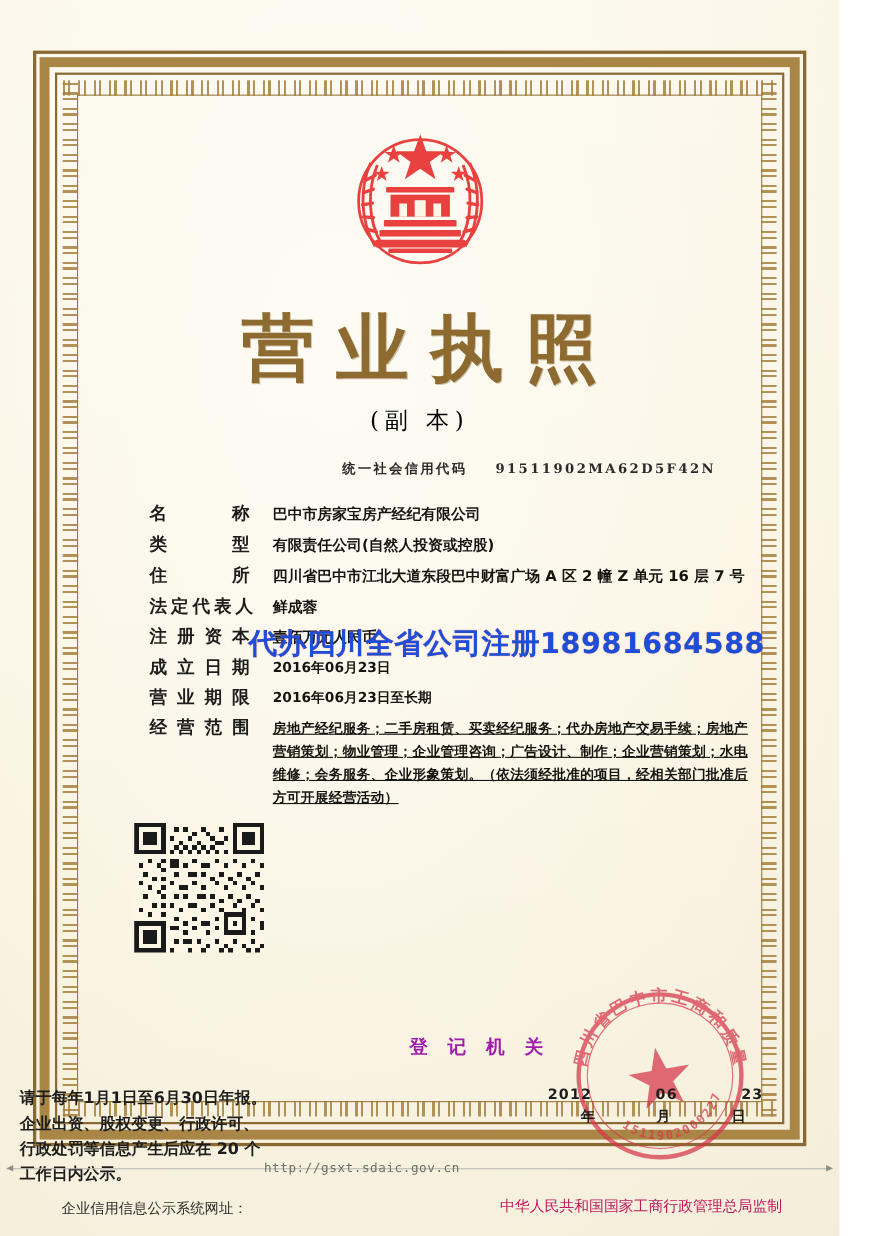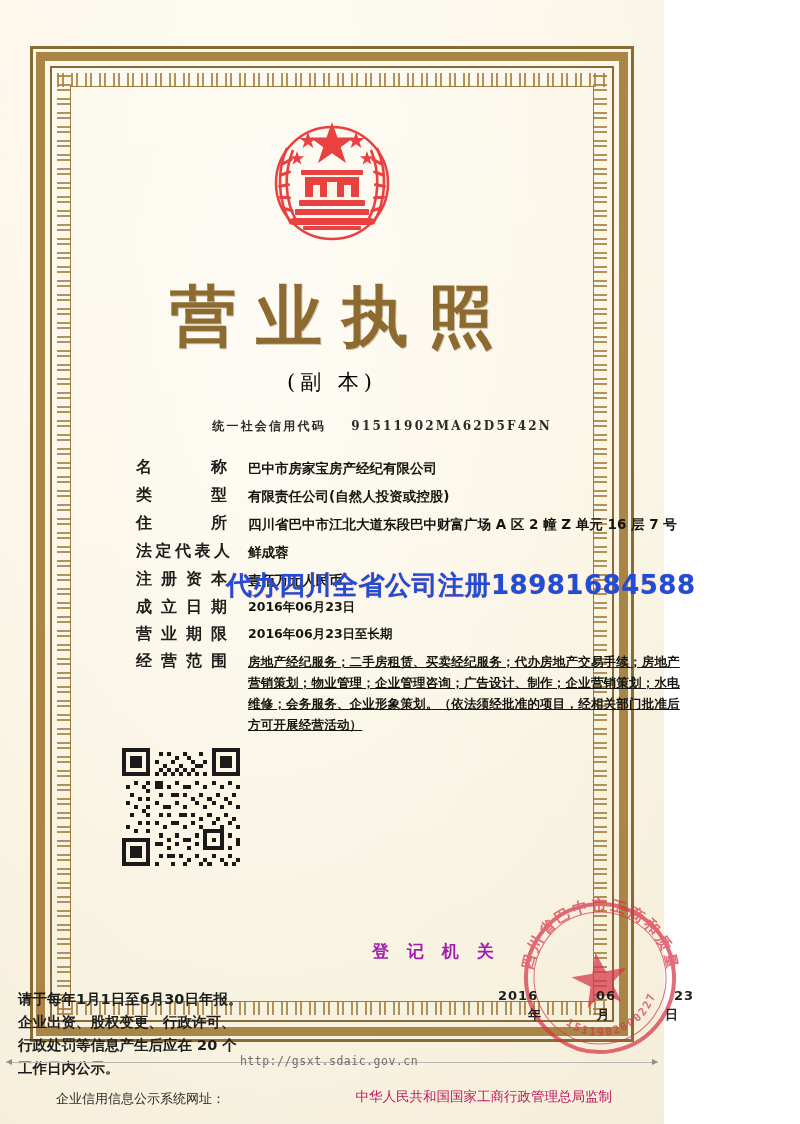--- a/index.html
+++ b/index.html
@@ -12,21 +12,21 @@
     height: 1124px;
     font-family: "Liberation Sans", sans-serif;
     overflow: hidden;
     position: relative;
   }
 
   
   #cert-page {
     position: absolute;
     left: 0; top: 0;
-    width: 664px; height: 1124px;
+    width: 763px; height: 1124px;
     background: #fdf9ef;
   }
   .paper-tone {
     position: absolute;
     left: 0; top: 0; right: 0; bottom: 0;
     background:
       radial-gradient(ellipse at 40% 30%, rgba(255,255,255,0.55), rgba(250,244,228,0.1) 60%, rgba(238,230,206,0.35) 100%),
       linear-gradient(180deg, #fcf8ec 0%, #fbf6e6 45%, #f7f1df 100%);
   }
 
@@ -464,21 +464,21 @@
         </text>
         <text font-family="'DejaVu Sans Mono', monospace" font-size="11" font-weight="bold" fill="#d6354a" letter-spacing="2">
           <textPath href="#sealArcBottom" startOffset="24%">1511902000227</textPath>
         </text>
       </g>
     </svg>
   </div>
 
   <div id="date-line">
     <div class="dnums">
-      <span>2016</span>
+      <span>2012</span>
       <span>06</span>
       <span>23</span>
     </div>
     <div class="dunits">
       <span>年</span>
       <span>月</span>
       <span>日</span>
     </div>
   </div>
 

